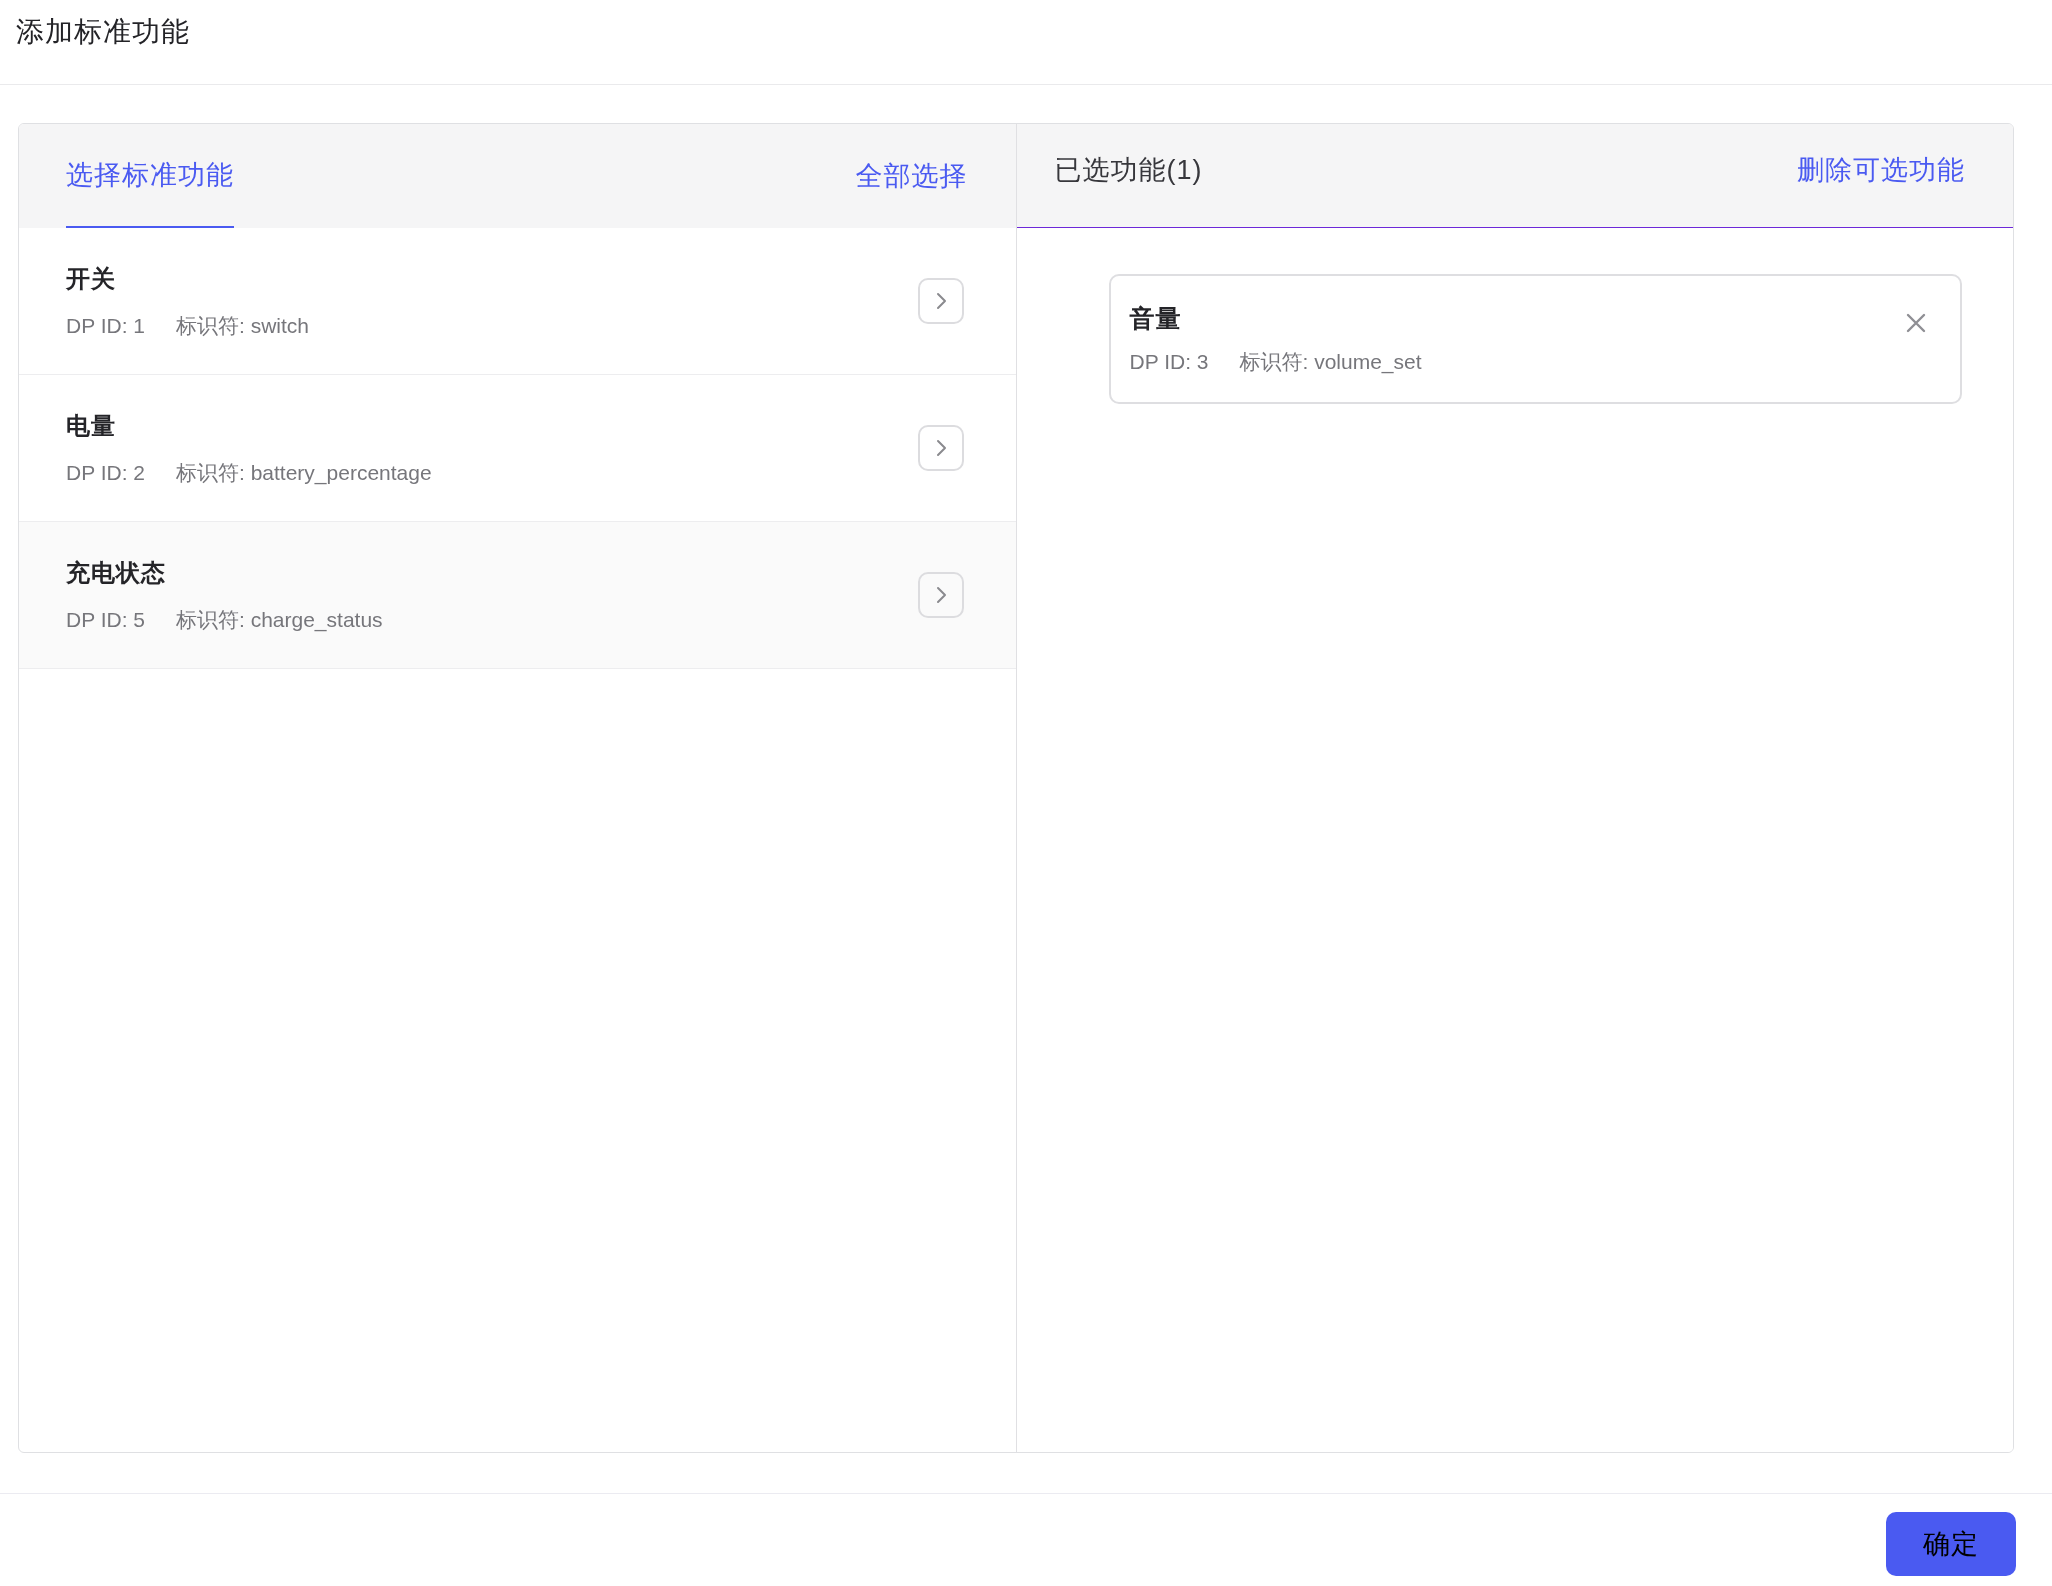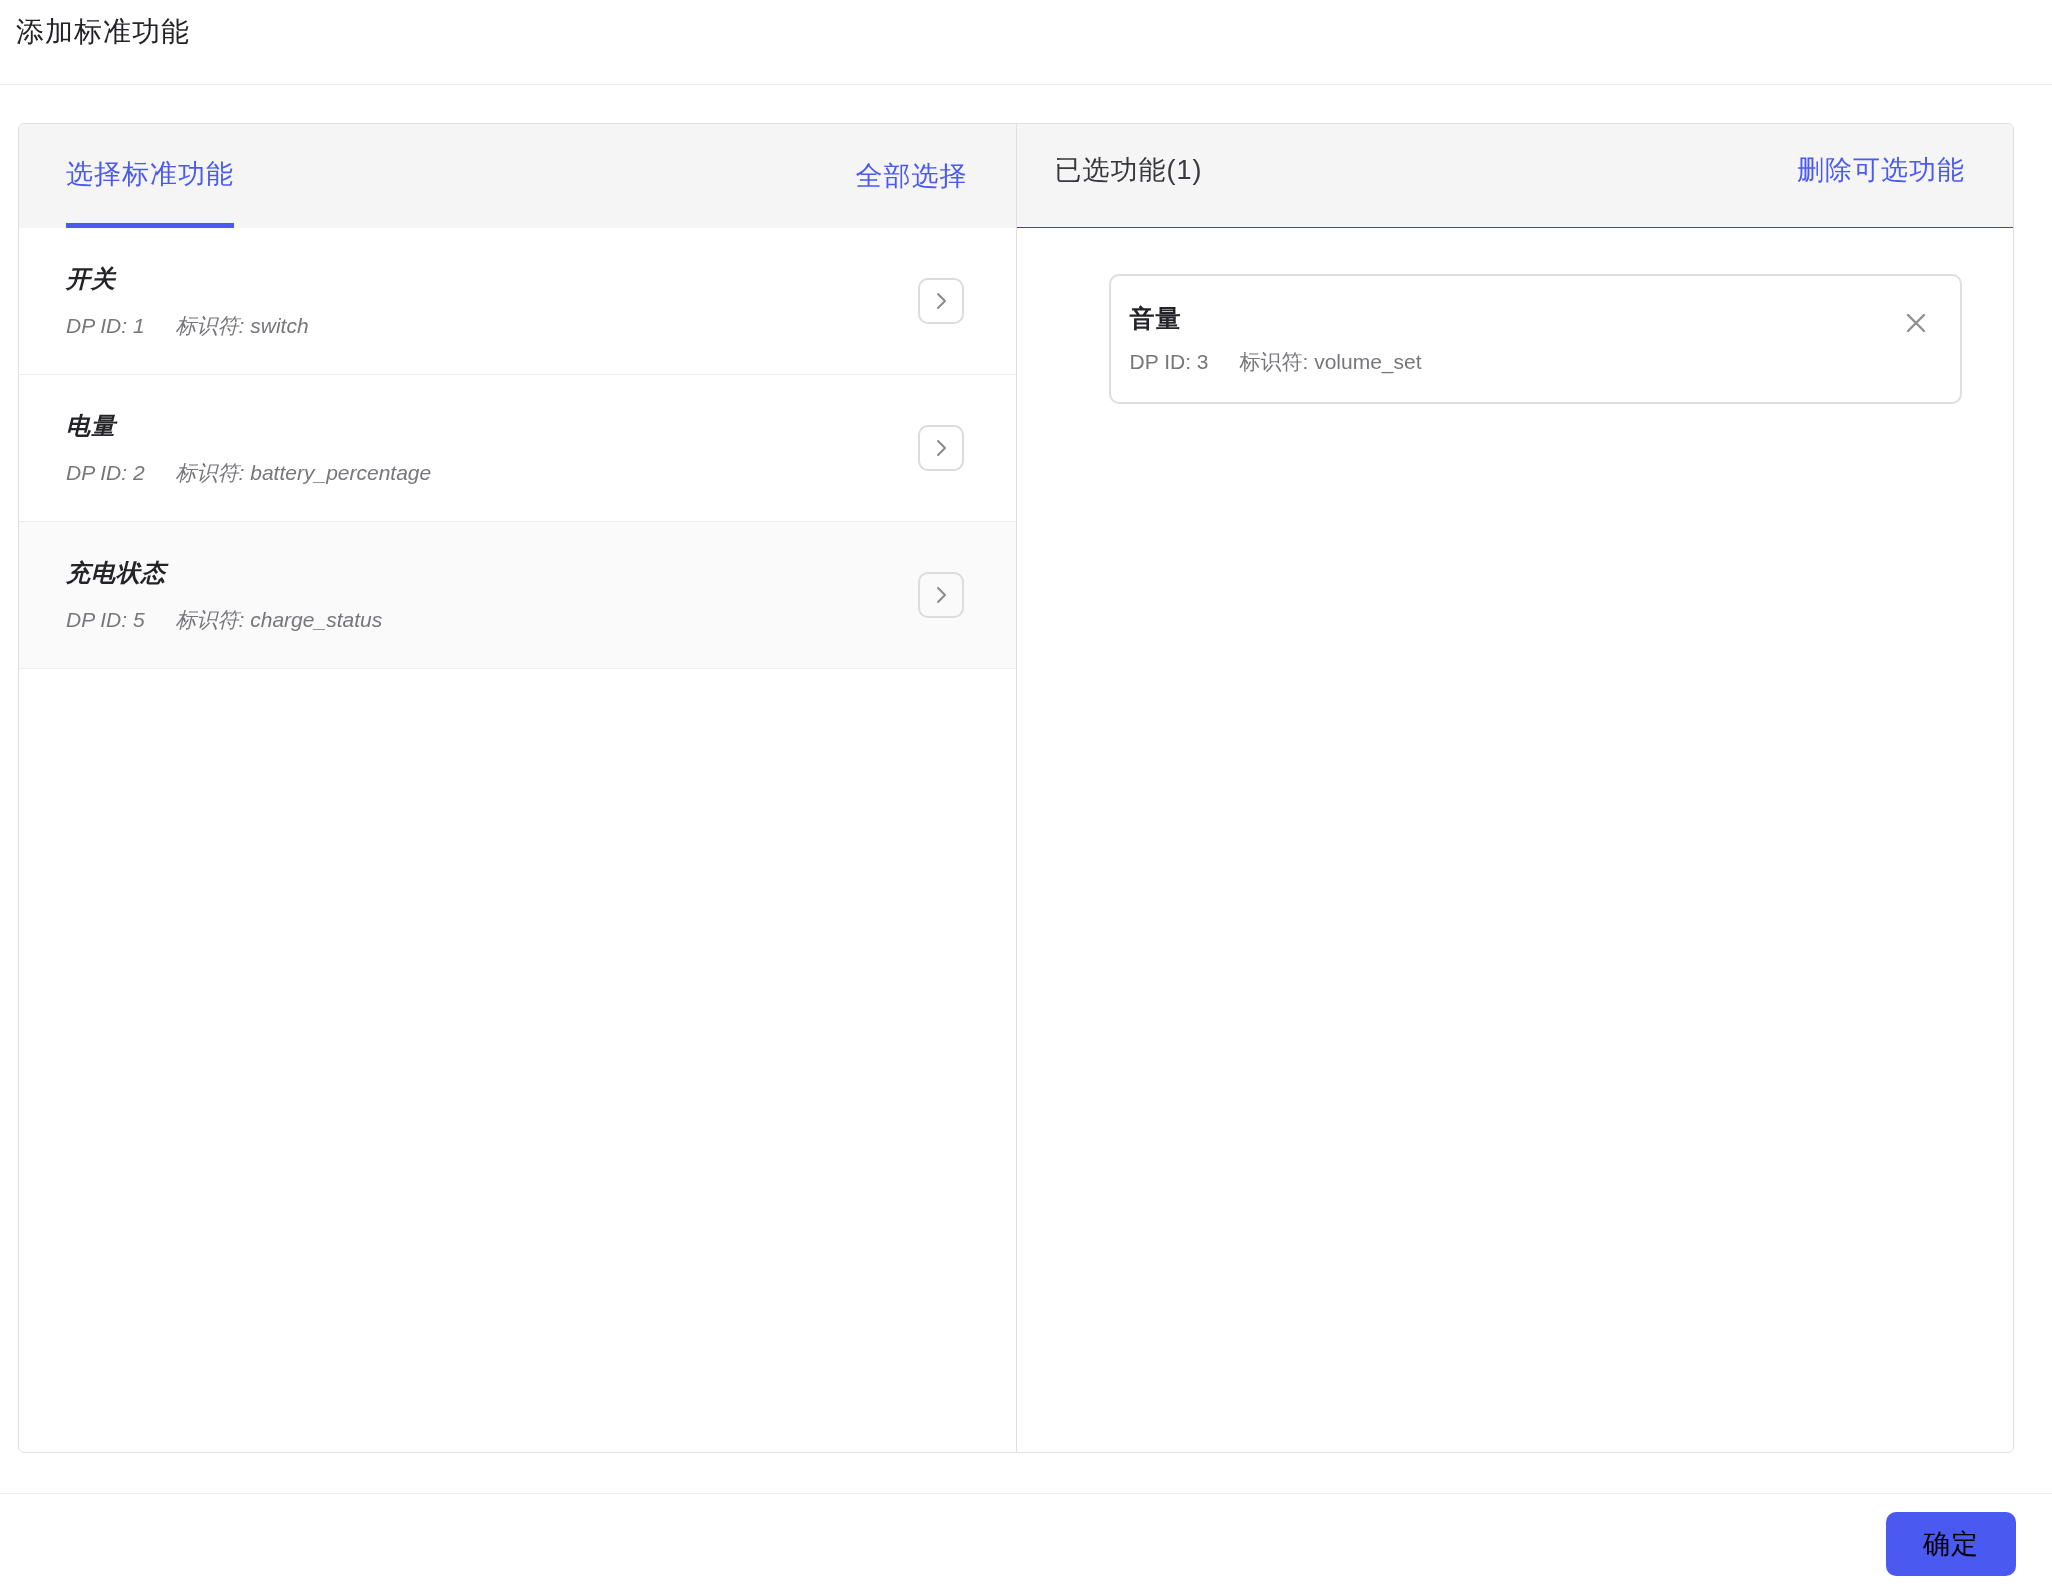--- a/index.html
+++ b/index.html
@@ -35,21 +35,21 @@
     height: 104px; flex: 0 0 104px;
     background: #f5f5f6;
     display: flex; align-items: center; justify-content: space-between;
   }
   .pane-left .pane-header { padding: 0 48px 0 47px; }
   .pane-right .pane-header { padding: 0 48px 12px 38px; border-bottom: 1px solid #6d28d9; align-items: center; }
 
   
   .tabs {
     height: 104px; display: flex; gap: 58px;
-    border-bottom: 5px solid #0c4a6e;
+    border-bottom: 2px solid #0c4a6e;
   }
   .tab {
     display: flex; align-items: center;
     font-size: 27px; color: #3a3a3f; cursor: pointer;
     border-bottom: 5px solid transparent;
     margin-bottom: -5px; letter-spacing: 1px;
   }
   .tab.active { color: #4a5af1; border-bottom-color: #4a5af1; }
 
   .link {
@@ -60,21 +60,20 @@
   .pane-header-title { font-size: 27px; color: #37373c; letter-spacing: 1px; }
 
   
   .fn-list { flex: 1 1 auto; overflow: hidden; }
   .fn-row {
     min-height: 147px;
     padding: 0 52px 0 47px;
     display: flex; align-items: center; justify-content: space-between;
     border-bottom: 1px solid #ededef;
     background: #ffffff;
-    font-style: italic;
   }
   .fn-row.highlighted { background: #fafafa; }
   .fn-name { font-size: 24px; font-weight: 700; color: #242428; margin-bottom: 17px; letter-spacing: 1px; }
   .fn-meta { font-size: 21px; color: #76767b; }
   .fn-meta .identifier { margin-left: 31px; }
 
   .chevron-btn {
     width: 46px; height: 46px; flex: 0 0 46px;
     border: 2px solid #dcdcdf; border-radius: 10px;
     background: transparent; cursor: pointer;

